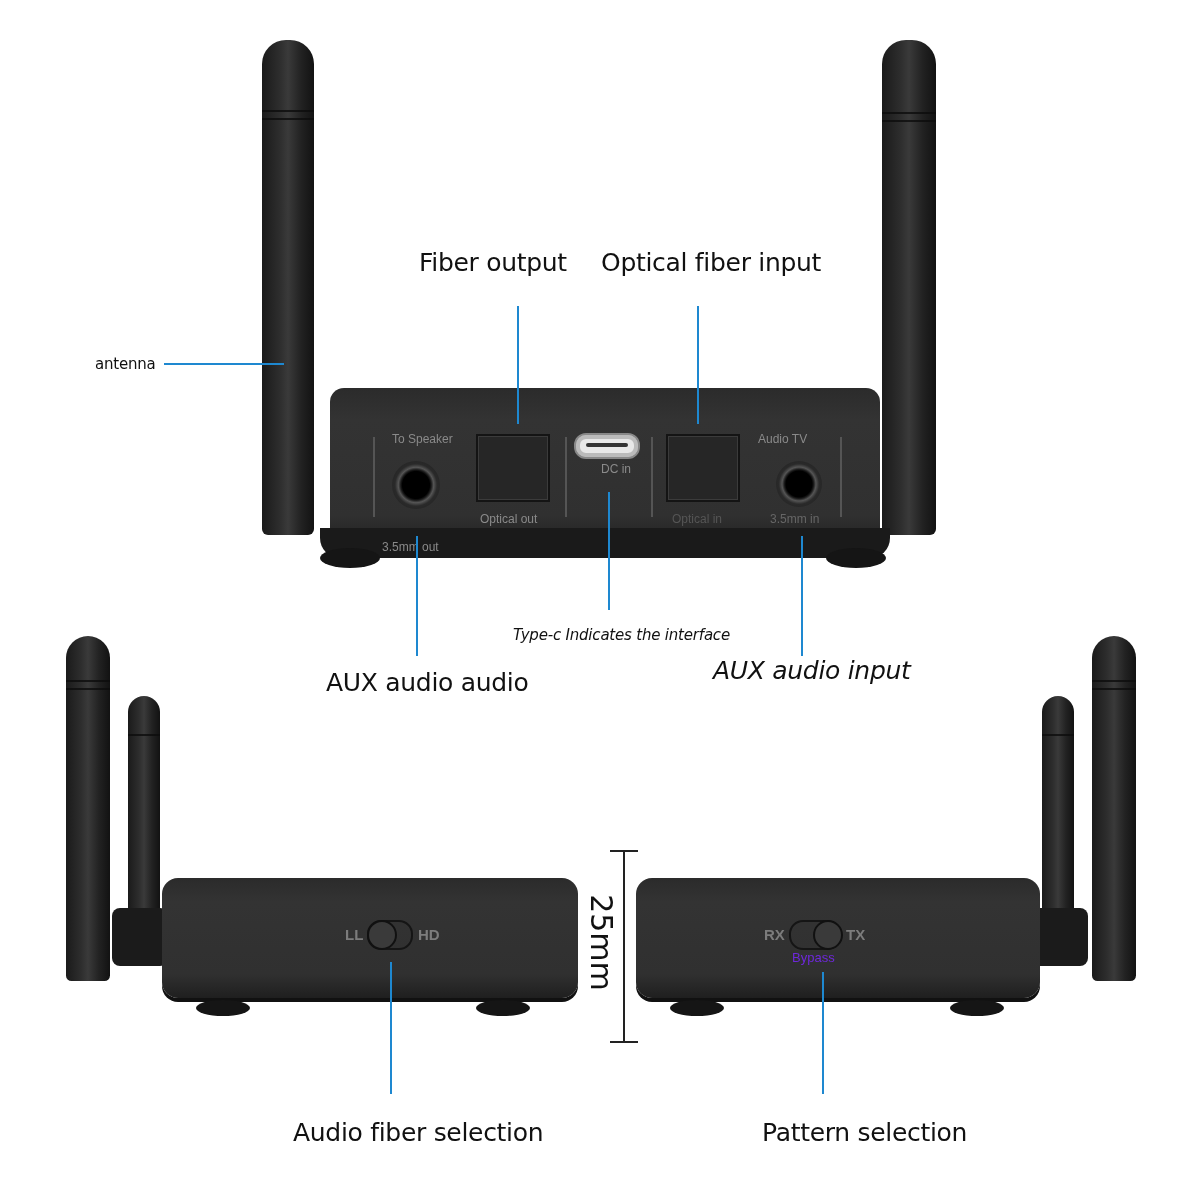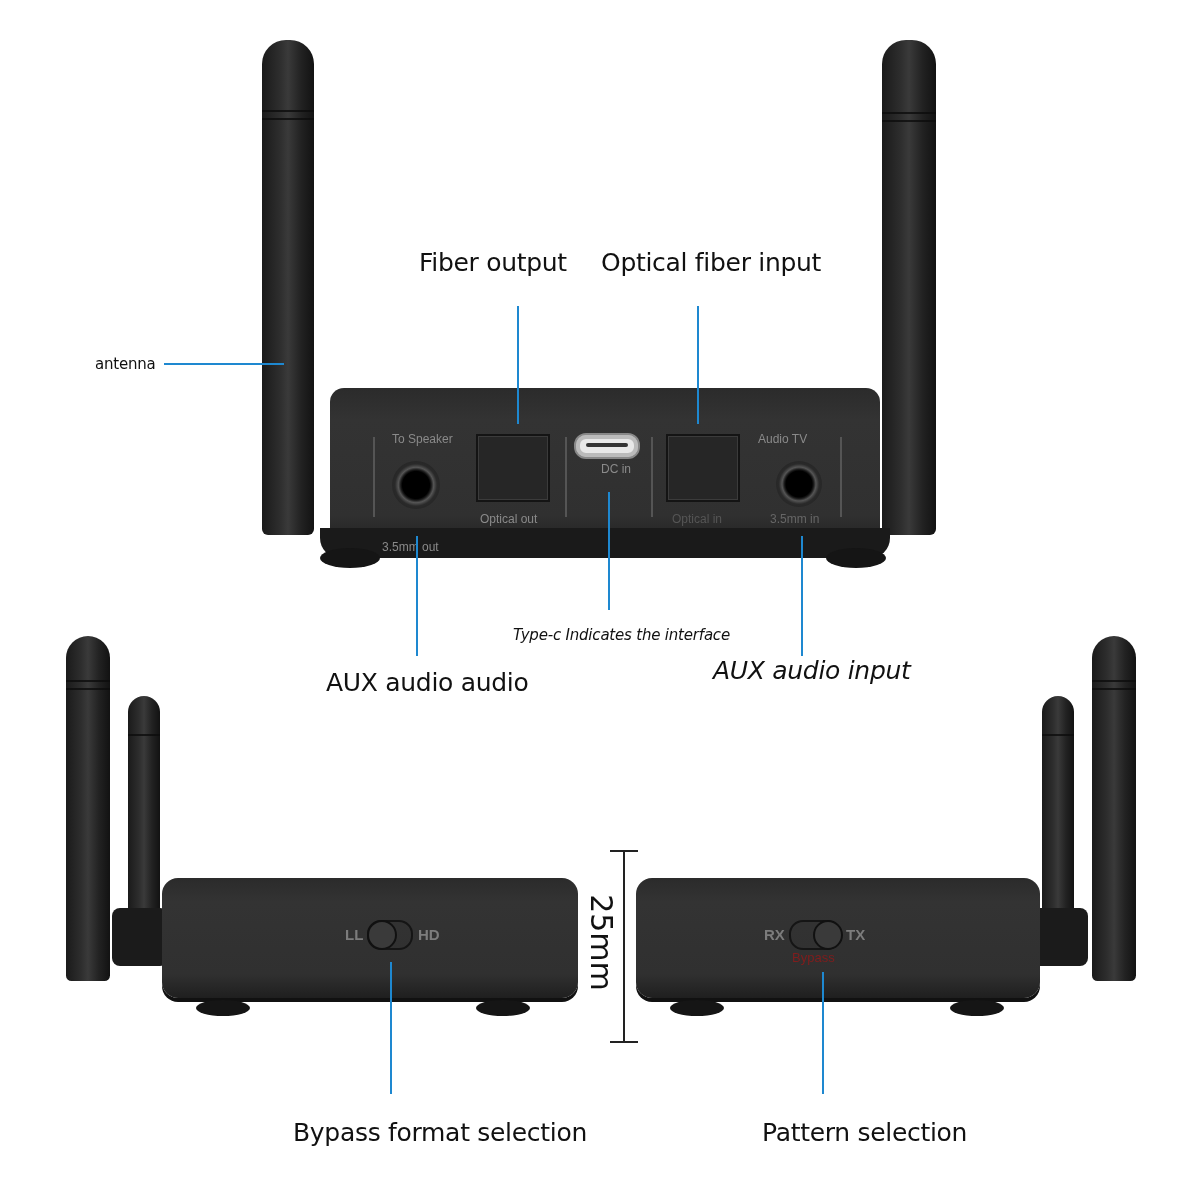--- a/index.html
+++ b/index.html
@@ -99,21 +99,21 @@
   <div class="foot" style="left:196px; top:1000px; width:54px; height:16px;"></div>
   <div class="foot" style="left:476px; top:1000px; width:54px; height:16px;"></div>
 
   <span class="sw-text" style="left:345px; top:926px;">LL</span>
   <div class="switch" style="left:367px; top:920px; width:42px; height:26px;">
     <div class="knob" style="left:-2px; top:-2px; width:26px; height:26px;"></div>
   </div>
   <span class="sw-text" style="left:418px; top:926px;">HD</span>
 </div>
 <div class="vline" style="left:390px; top:962px; height:132px;"></div>
-<span class="label lbl-lg" style="left:293px; top:1118px;">Bypass format selection</span>
+<span class="label lbl-lg" style="left:293px; top:1118px;">Audio fiber selection</span>
 
 <div>
   <div class="abs" style="left:610px; top:850px; width:28px; height:2px; background:#222;"></div>
   <div class="abs" style="left:623px; top:850px; width:2px; height:192px; background:#222;"></div>
   <div class="abs" style="left:610px; top:1041px; width:28px; height:2px; background:#222;"></div>
   <span class="label" style="left:546px; top:925px; font-size:30px; transform: rotate(90deg); transform-origin: center; width:110px; text-align:center;">25mm</span>
 </div>
 
 <div>
   <div class="antenna" style="left:1092px; top:636px; width:44px; height:345px;">
@@ -126,16 +126,16 @@
   <div class="abs" style="left:1032px; top:908px; width:56px; height:58px; background:#1b1b1b; border-radius:8px;"></div>
   <div class="body-box" style="left:636px; top:878px; width:404px; height:120px; border-radius:16px;"></div>
   <div class="foot" style="left:670px; top:1000px; width:54px; height:16px;"></div>
   <div class="foot" style="left:950px; top:1000px; width:54px; height:16px;"></div>
 
   <span class="sw-text" style="left:764px; top:926px;">RX</span>
   <div class="switch" style="left:789px; top:920px; width:48px; height:26px;">
     <div class="knob" style="left:22px; top:-2px; width:26px; height:26px;"></div>
   </div>
   <span class="sw-text" style="left:846px; top:926px;">TX</span>
-  <span class="panel-text" style="left:792px; top:950px; font-size:13px; color:#7f1d1d;">Bypass</span>
+  <span class="panel-text" style="left:792px; top:950px; font-size:13px; color:#6d28d9;">Bypass</span>
 </div>
 <div class="vline" style="left:822px; top:972px; height:122px;"></div>
 <span class="label lbl-lg" style="left:762px; top:1118px;">Pattern selection</span>
 
 </body></html>

